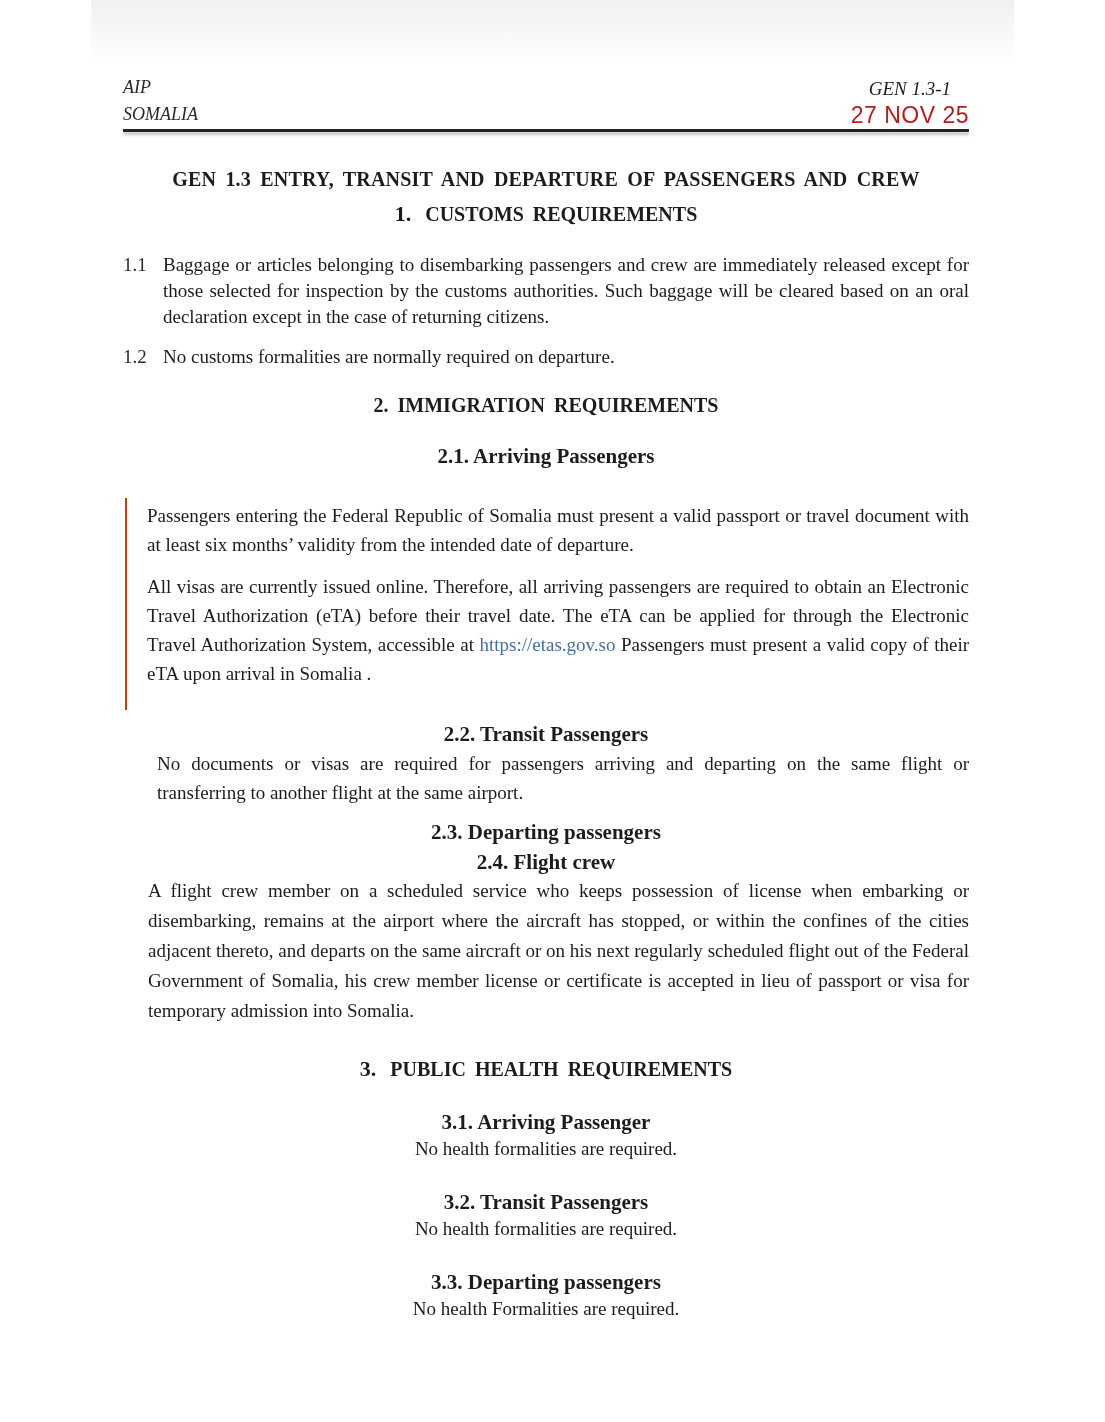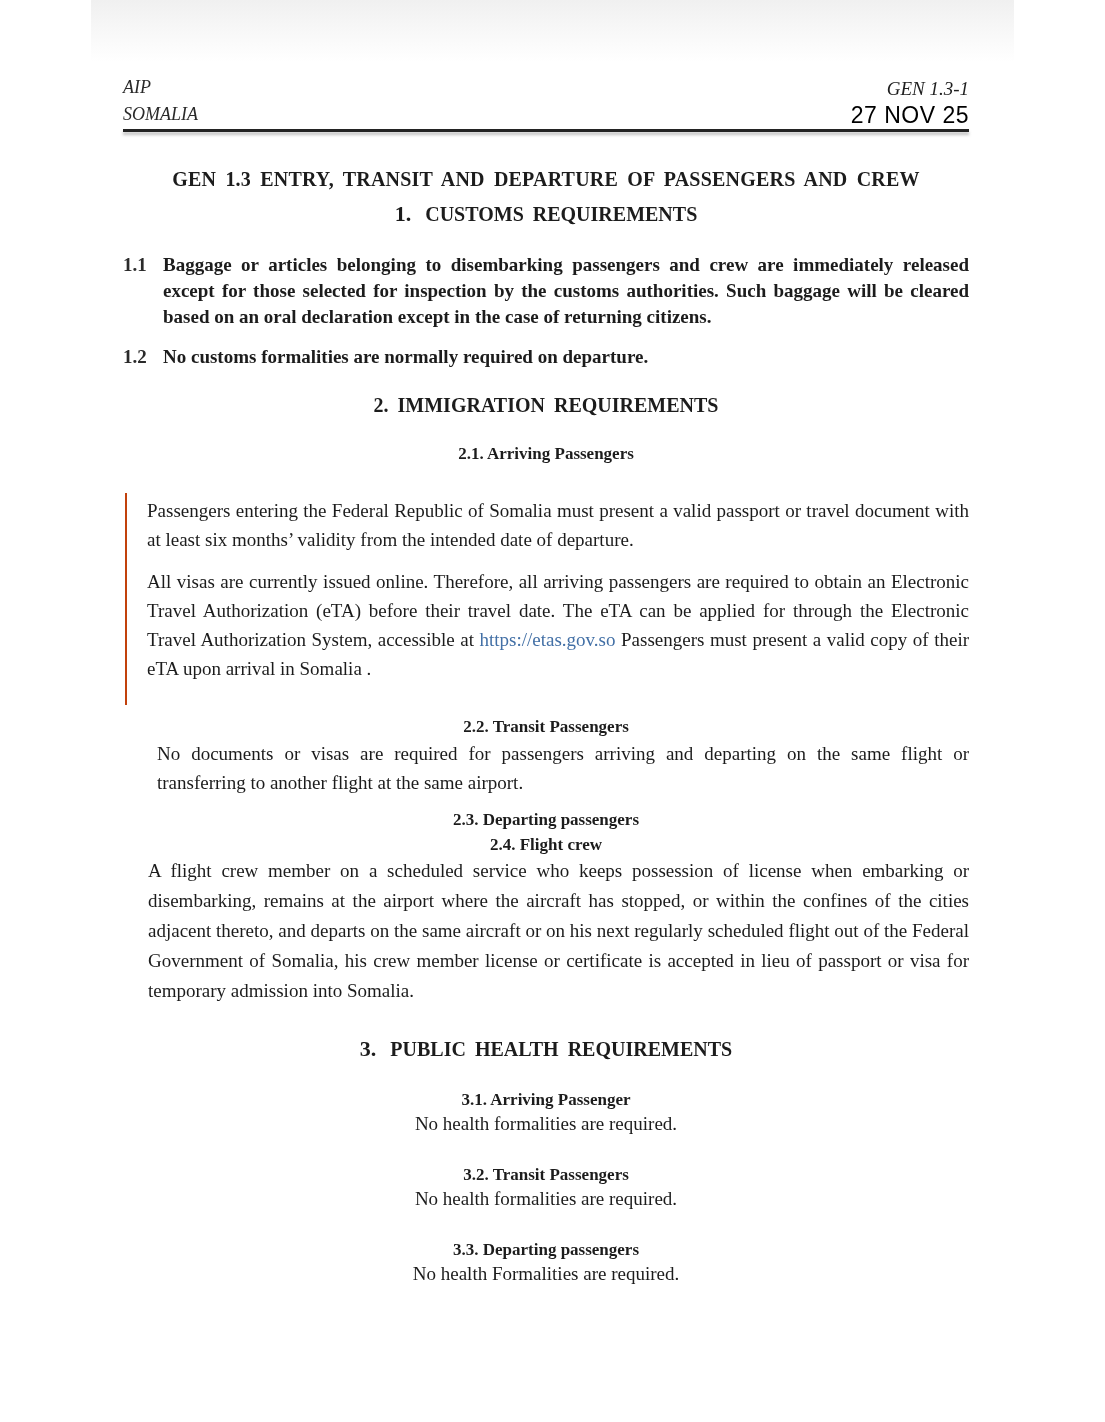--- a/index.html
+++ b/index.html
@@ -26,27 +26,27 @@
     padding: 0 45px 0 32px;
   }
   
   .header {
     margin-top: 74px;
     display: flex;
     justify-content: space-between;
     align-items: flex-end;
   }
   .header-left { font-style: italic; font-size: 18px; line-height: 27px; color: #2a2a2a; }
-  .header-right { text-align: right; }
+  .header-right { text-align: center; }
   .page-ref { font-style: italic; font-size: 19px; line-height: 26px; color: #1f1f1f; }
   .pub-date {
     font-family: "Liberation Sans", "DejaVu Sans", sans-serif;
     font-size: 23px;
     line-height: 26px;
-    color: #000000;
+    color: #b91c1c;
     letter-spacing: 0.5px;
   }
   .header-rule {
     margin-top: 1px;
     height: 3px;
     background: #232323;
     box-shadow: 0 3px 3px rgba(140,140,140,0.55);
   }
   
   .doc-title {
@@ -60,34 +60,34 @@
   .h-main {
     text-align: center;
     font-weight: bold;
     font-size: 20px;
     word-spacing: 4px;
   }
   .h-main .h-num { font-size: 22px; margin-right: 14px; }
   .h-sub {
     text-align: center;
     font-weight: bold;
-    font-size: 17px;
+    font-size: 21px;
   }
   #customs-heading { margin-top: 10px; }
   #immigration-heading { margin-top: 24px; }
   #arriving-heading { margin-top: 27px; }
   #transit-heading { margin-top: 12px; }
   #departing-heading { margin-top: 13px; }
   #flightcrew-heading { margin-top: 5px; }
   #health-heading { margin-top: 30px; }
   .h-health-sub { margin-top: 28px; text-align: center; }
   
   .body-text { font-size: 19px; }
   .numbered-list { margin-top: 25px; }
-  .numbered-item { display: flex; line-height: 26px; font-weight: bold; }
+  .numbered-item { display: flex; line-height: 26px; }
   .numbered-item .item-num { flex: 0 0 40px; color: #2a2a2a; }
   .numbered-item .item-text { flex: 1; text-align: justify; }
   .numbered-item + .numbered-item { margin-top: 14px; }
   
   .changebar-block {
     margin-top: 29px;
     margin-left: 2px;
     border-left: 2px solid #c2410c;
     padding: 3px 0 22px 20px;
   }

